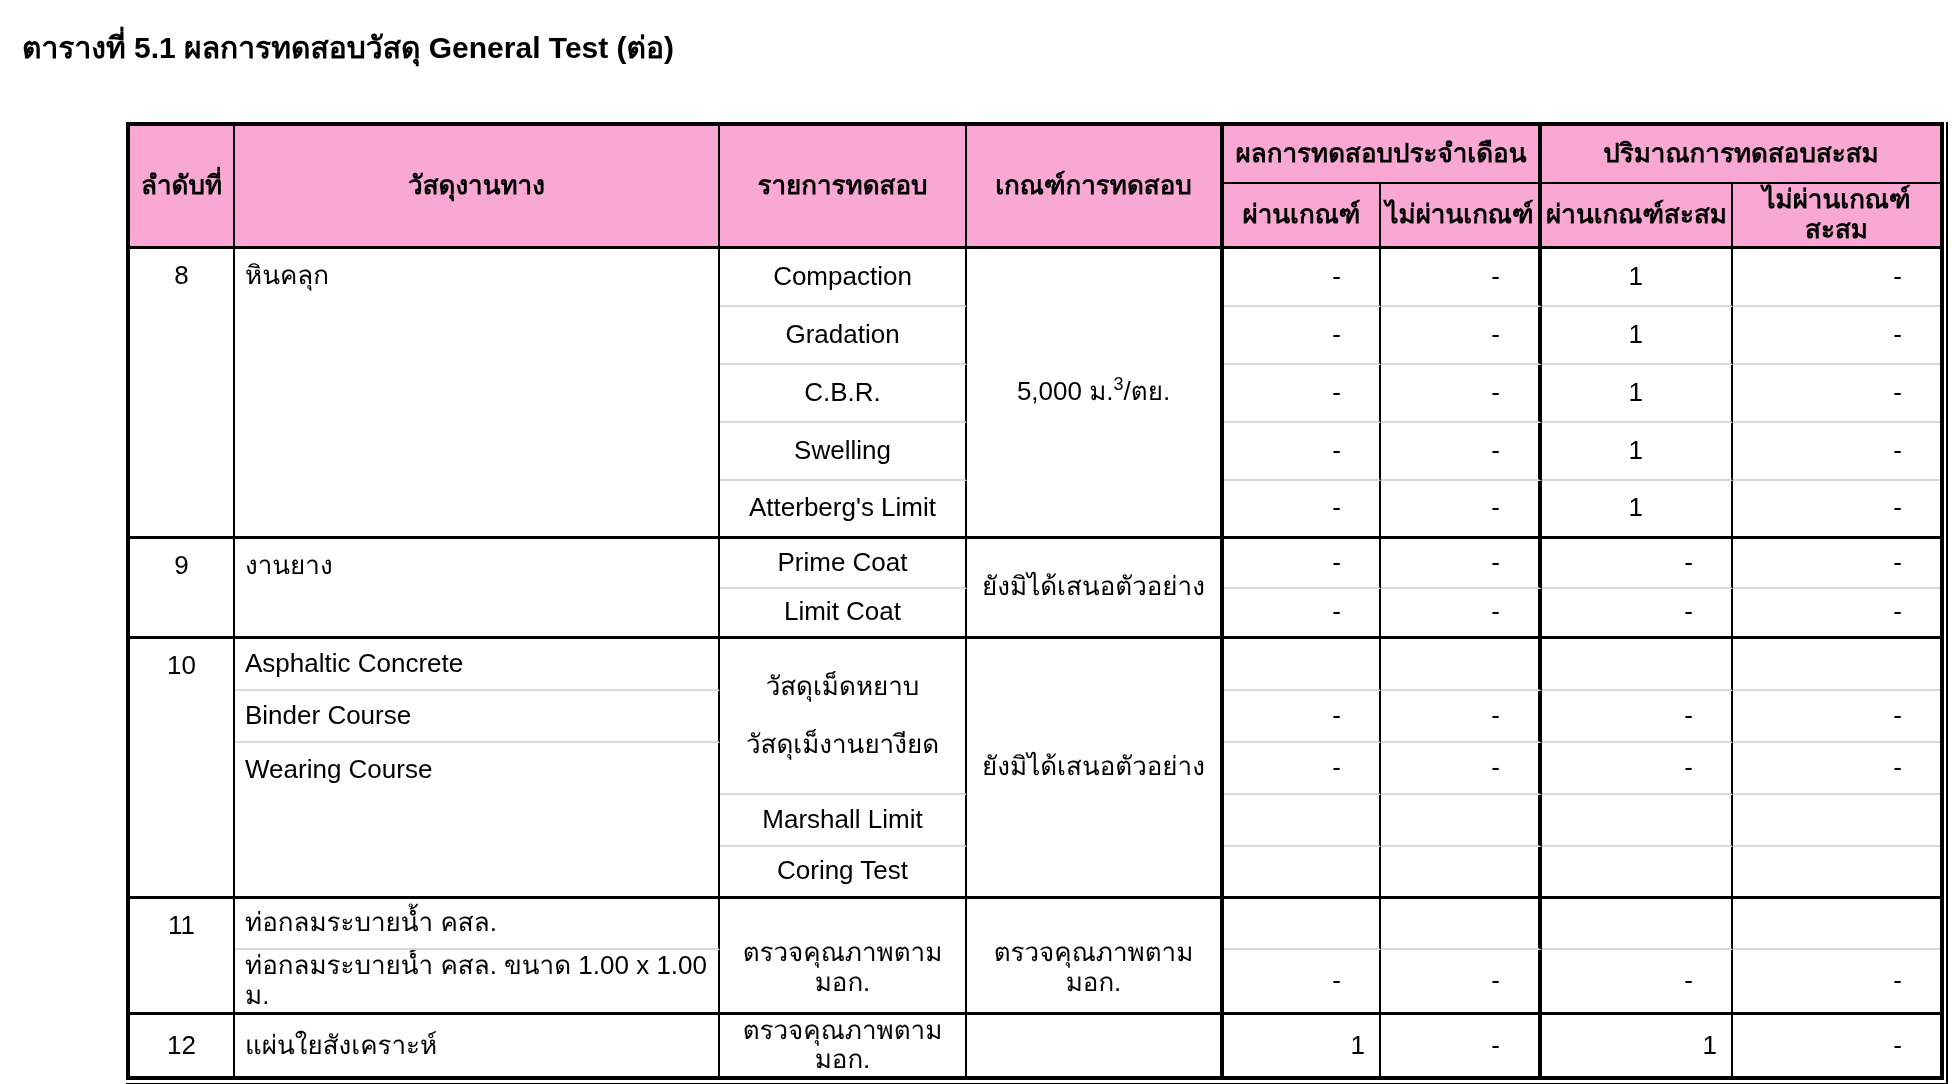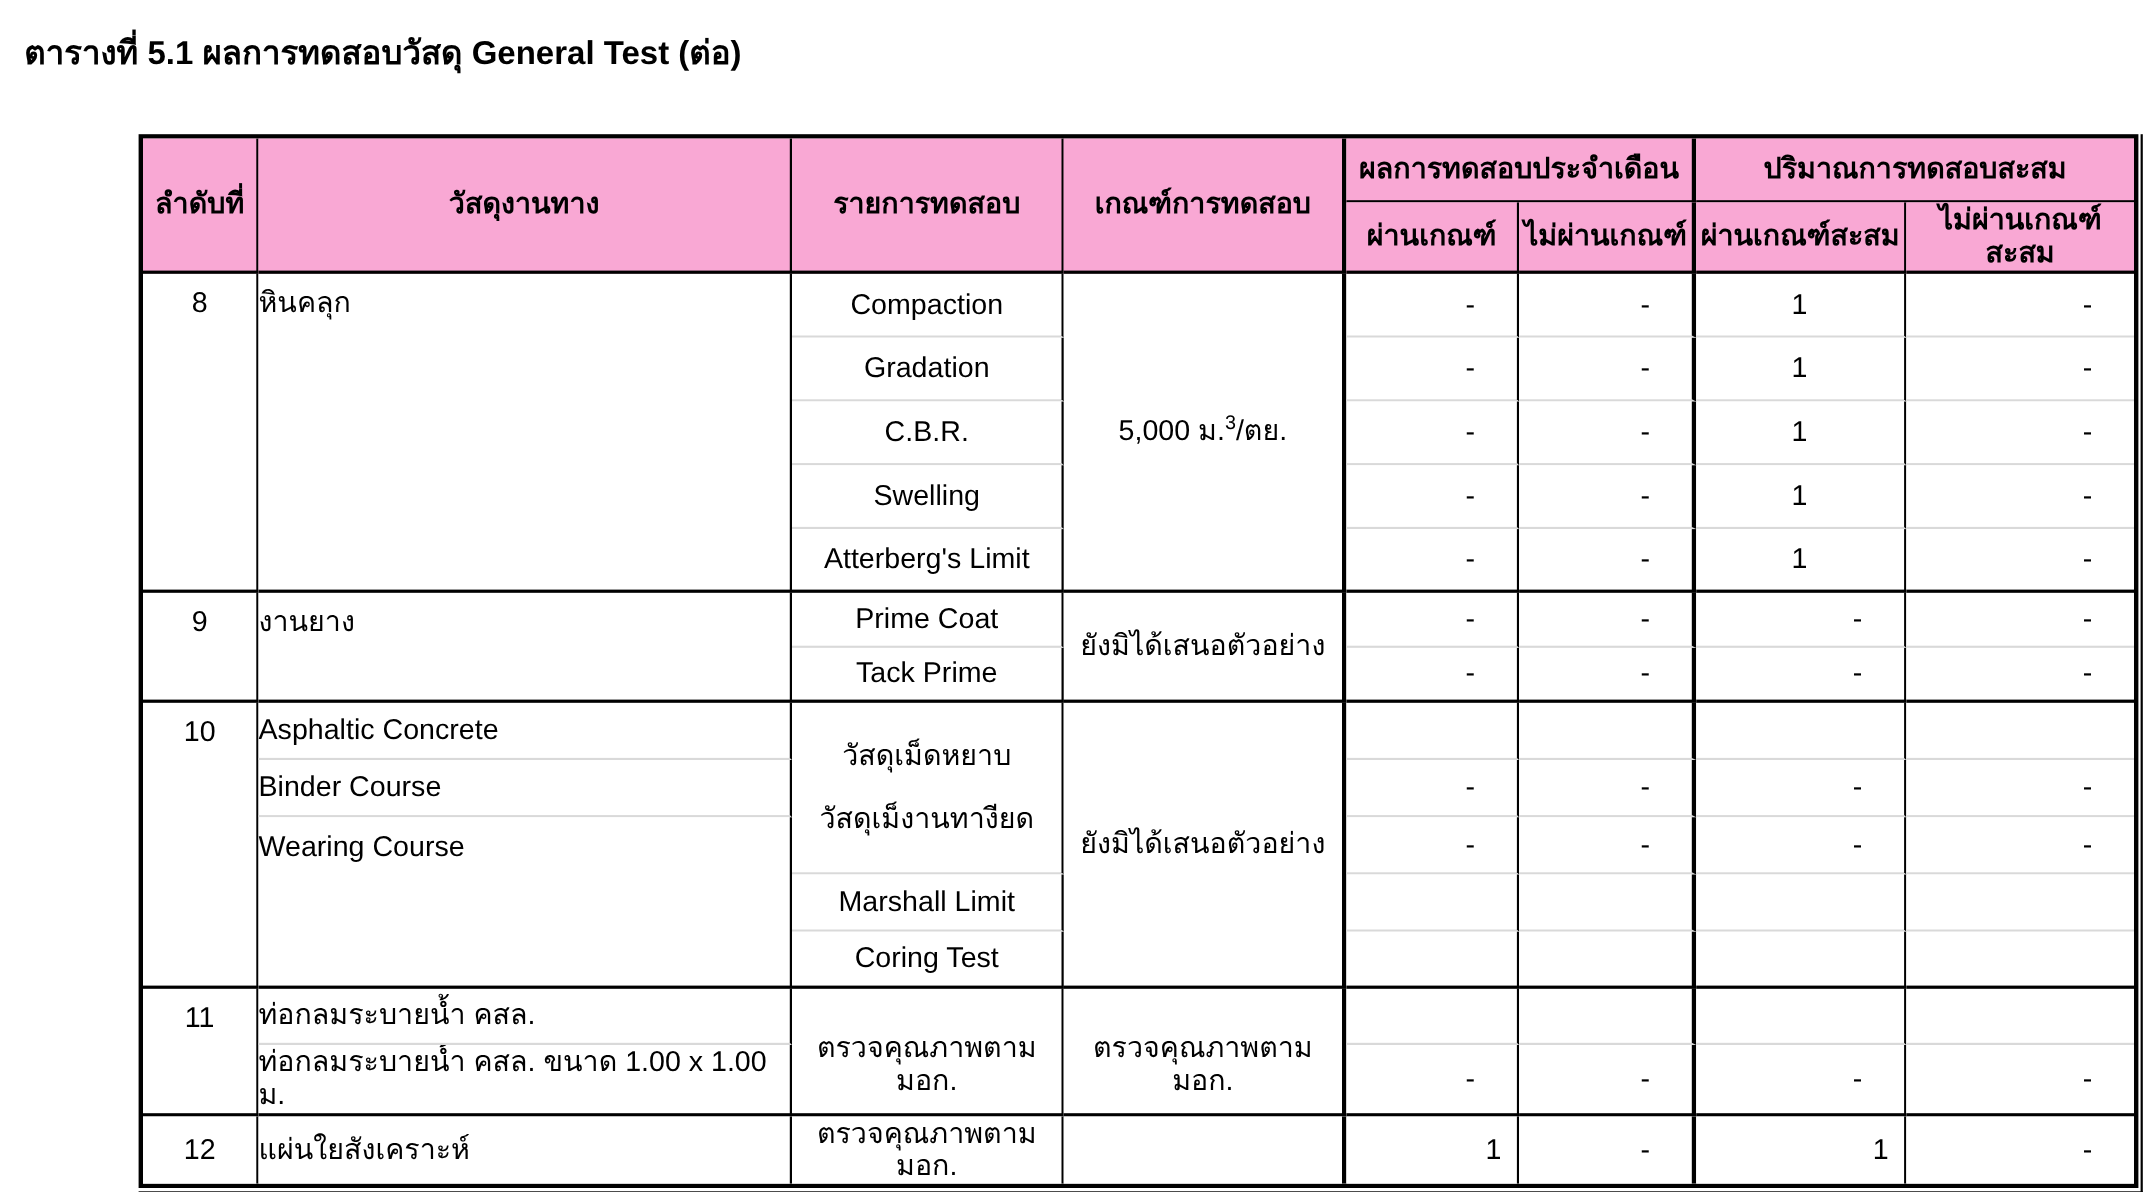--- a/index.html
+++ b/index.html
@@ -26,21 +26,21 @@
     background:#f9a8d4;font-weight:bold;font-size:26px;text-align:center;vertical-align:middle;
   }
   .hb{border-bottom:3px solid #000;margin-left:26px;}       
   .bb{border-bottom:3px solid #000;}       
   .bn{border-bottom:none;}                 
   .brn{border-right:none;}                 
   .thick-r{border-right:4px solid #000;}   
   .top{vertical-align:top;padding-top:12px;}
   .mid{vertical-align:middle;}
   .bot{vertical-align:bottom;padding-bottom:14px;}
-  .cl{text-align:left;padding-left:0;}
+  .cl{text-align:left;padding-left:10px;}
   .cc{text-align:center;}
   .cr{text-align:right;padding-right:38px;vertical-align:middle;}
   .pad-lg{padding-right:88px;}
   .pad-sm{padding-right:14px;}
   .hr1{height:58px;} .hr2{height:60px;}
   .r8{height:58px;} .r9{height:50px;} .r10{height:52px;} .r11a{height:51px;} .r11b{height:52px;} .r12{height:52px;}
   .two-line span{display:block;}
   .two-line .l1{margin-bottom:28px;}
   sup.crit-sup{font-size:18px;line-height:0;}
 </style>
@@ -122,33 +122,33 @@
     <td rowspan="2" class="top cc bb">9</td>
     <td rowspan="2" class="top cl bb">งานยาง</td>
     <td class="cc mid">Prime Coat</td>
     <td rowspan="2" class="cc mid thick-r bb">ยังมิได้เสนอตัวอย่าง</td>
     <td class="cr">-</td>
     <td class="cr thick-r">-</td>
     <td class="cr">-</td>
     <td class="cr brn">-</td>
   </tr>
   <tr class="r9">
-    <td class="cc mid bb">Tack Prime</td>
+    <td class="cc mid bb">Limit Coat</td>
     <td class="cr bb">-</td>
     <td class="cr thick-r bb">-</td>
     <td class="cr bb">-</td>
     <td class="cr brn bb">-</td>
   </tr>
 
   <tr class="r10">
     <td rowspan="5" class="top cc bb">10</td>
     <td class="cl mid">Asphaltic Concrete</td>
     <td rowspan="3" class="cc mid two-line">
       <span class="l1">วัสดุเม็ดหยาบ</span>
-      <span>วัสดุเม็งานทางียด</span>
+      <span>วัสดุเม็งานยางียด</span>
     </td>
     <td rowspan="5" class="cc mid thick-r bb">ยังมิได้เสนอตัวอย่าง</td>
     <td class="cr"></td>
     <td class="cr thick-r"></td>
     <td class="cr"></td>
     <td class="cr brn"></td>
   </tr>
   <tr class="r10">
     <td class="cl mid">Binder Course</td>
     <td class="cr">-</td>

